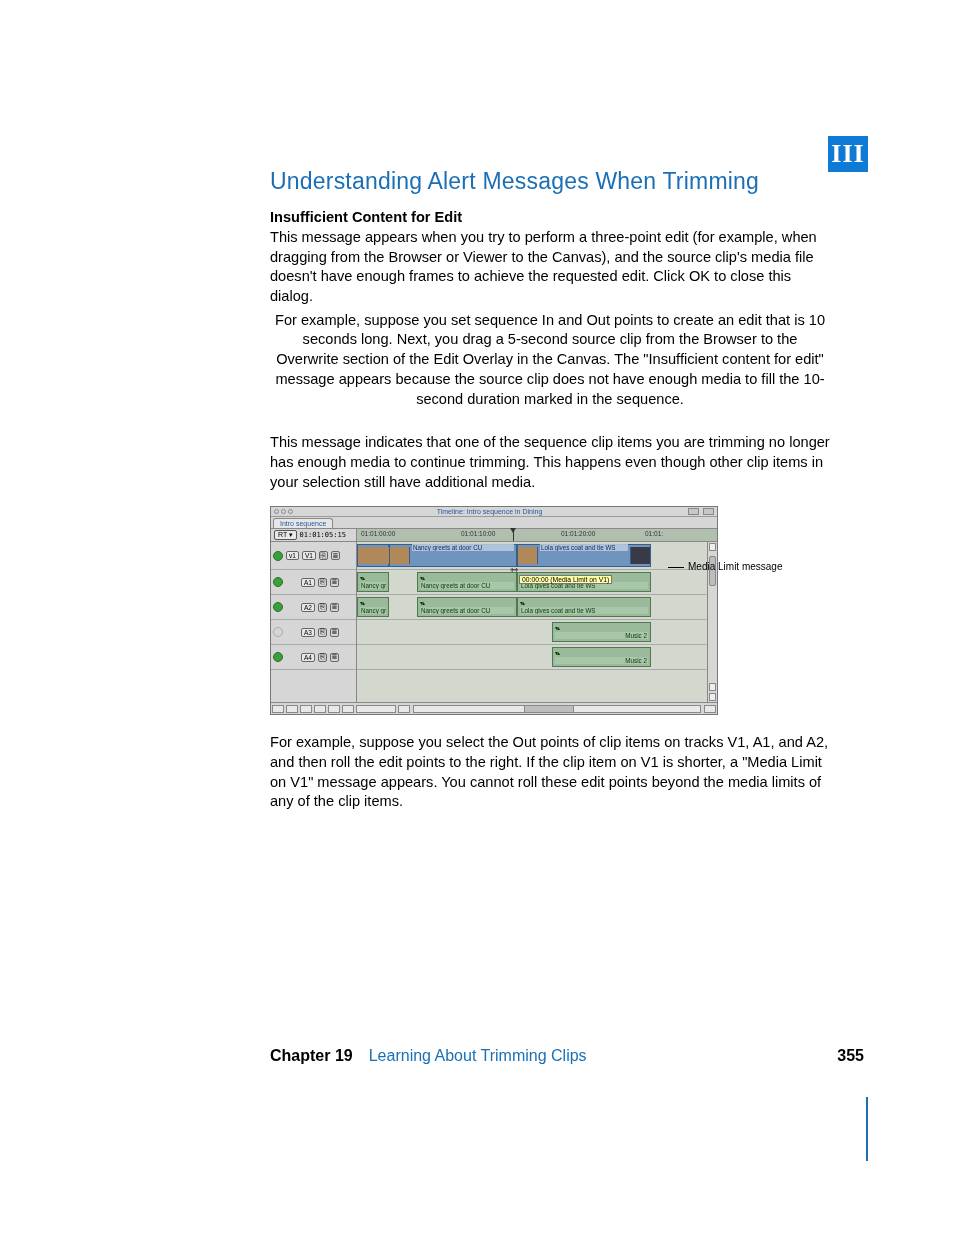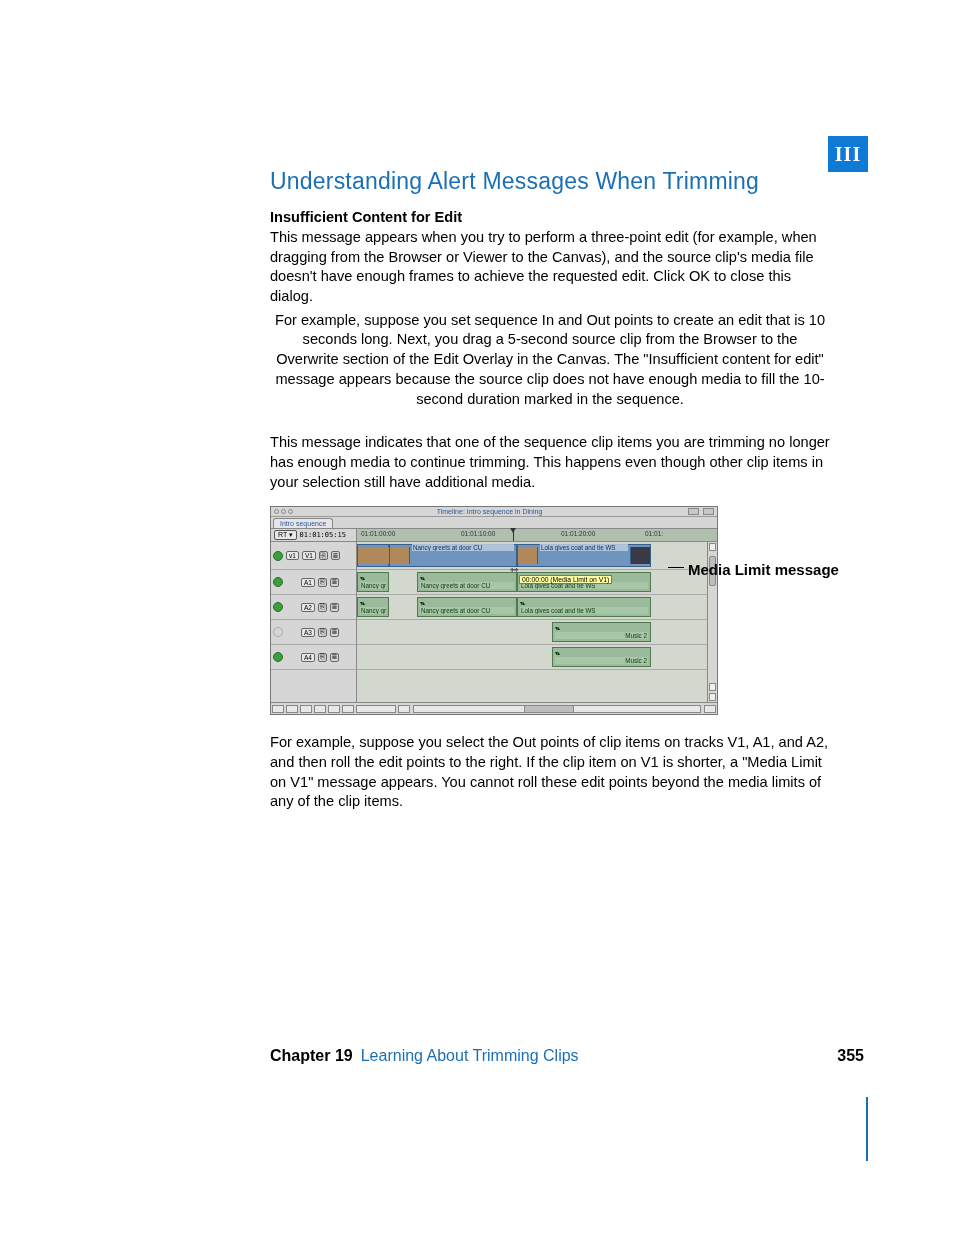--- a/index.html
+++ b/index.html
@@ -39,40 +39,40 @@
   .tab-badge {
     position: absolute;
     top: 136px;
     right: 86px;
     width: 40px;
     height: 36px;
     background: #0f7ad6;
     color: #fff;
     font-weight: 700;
     font-family: "Times New Roman", serif;
-    font-size: 20px;
+    font-size: 26px;
     text-align: center;
     line-height: 36px;
     letter-spacing: 1px;
   }
   .footer {
     position: absolute;
     left: 270px;
     top: 1047px;
     width: 594px;
     font-size: 16px;
     display: flex;
     align-items: center;
   }
   .footer .chapter {
     font-weight: 700;
   }
   .footer .chaptertitle {
     color: #1a6fb6;
-    margin-left: 8px;
+    margin-left: 16px;
   }
   .footer .pagenum {
     font-weight: 700;
     margin-left: auto;
   }
   .page-rule {
     position: absolute;
     top: 1097px;
     right: 86px;
     width: 2px;
@@ -156,23 +156,22 @@
     top: 61px;
     left: 398px;
     width: 16px;
     height: 1px;
     background:#000;
   }
   .callout-text {
     position:absolute;
     top: 55px;
     left: 418px;
-    font-size: 15px;
+    font-size: 10px;
     white-space: nowrap;
-    font-weight: bold;
   }
 </style>
 </head>
 <body>
 
 <div class="tab-badge">III</div>
 
 <div class="page">
   <h2 class="section-heading">Understanding Alert Messages When Trimming</h2>
 

